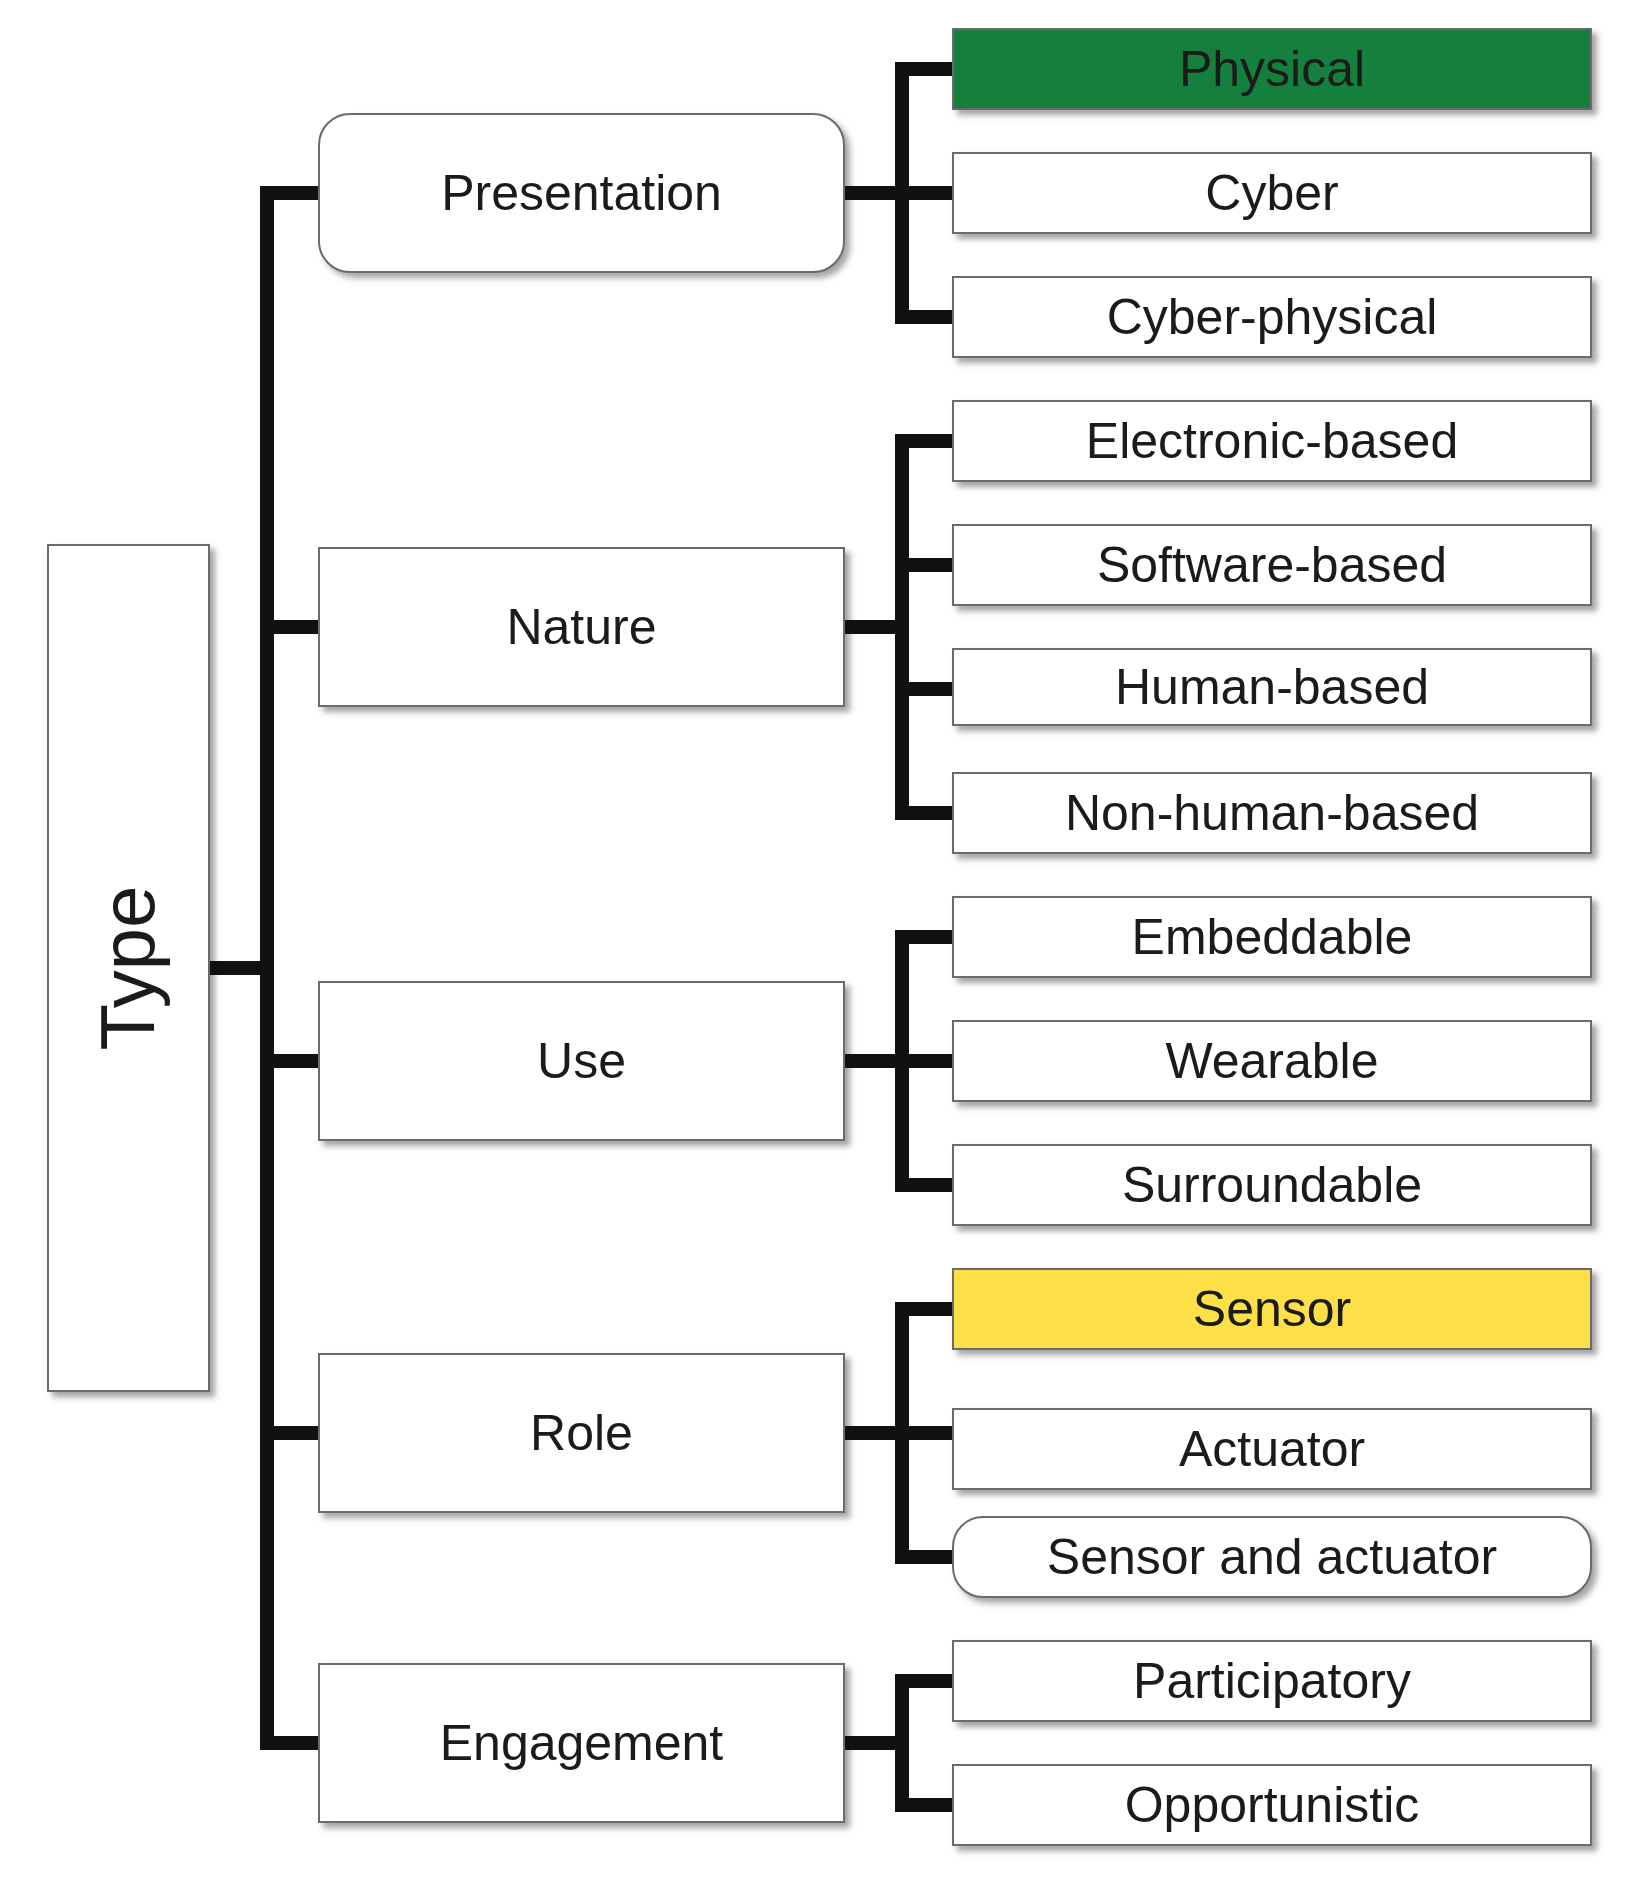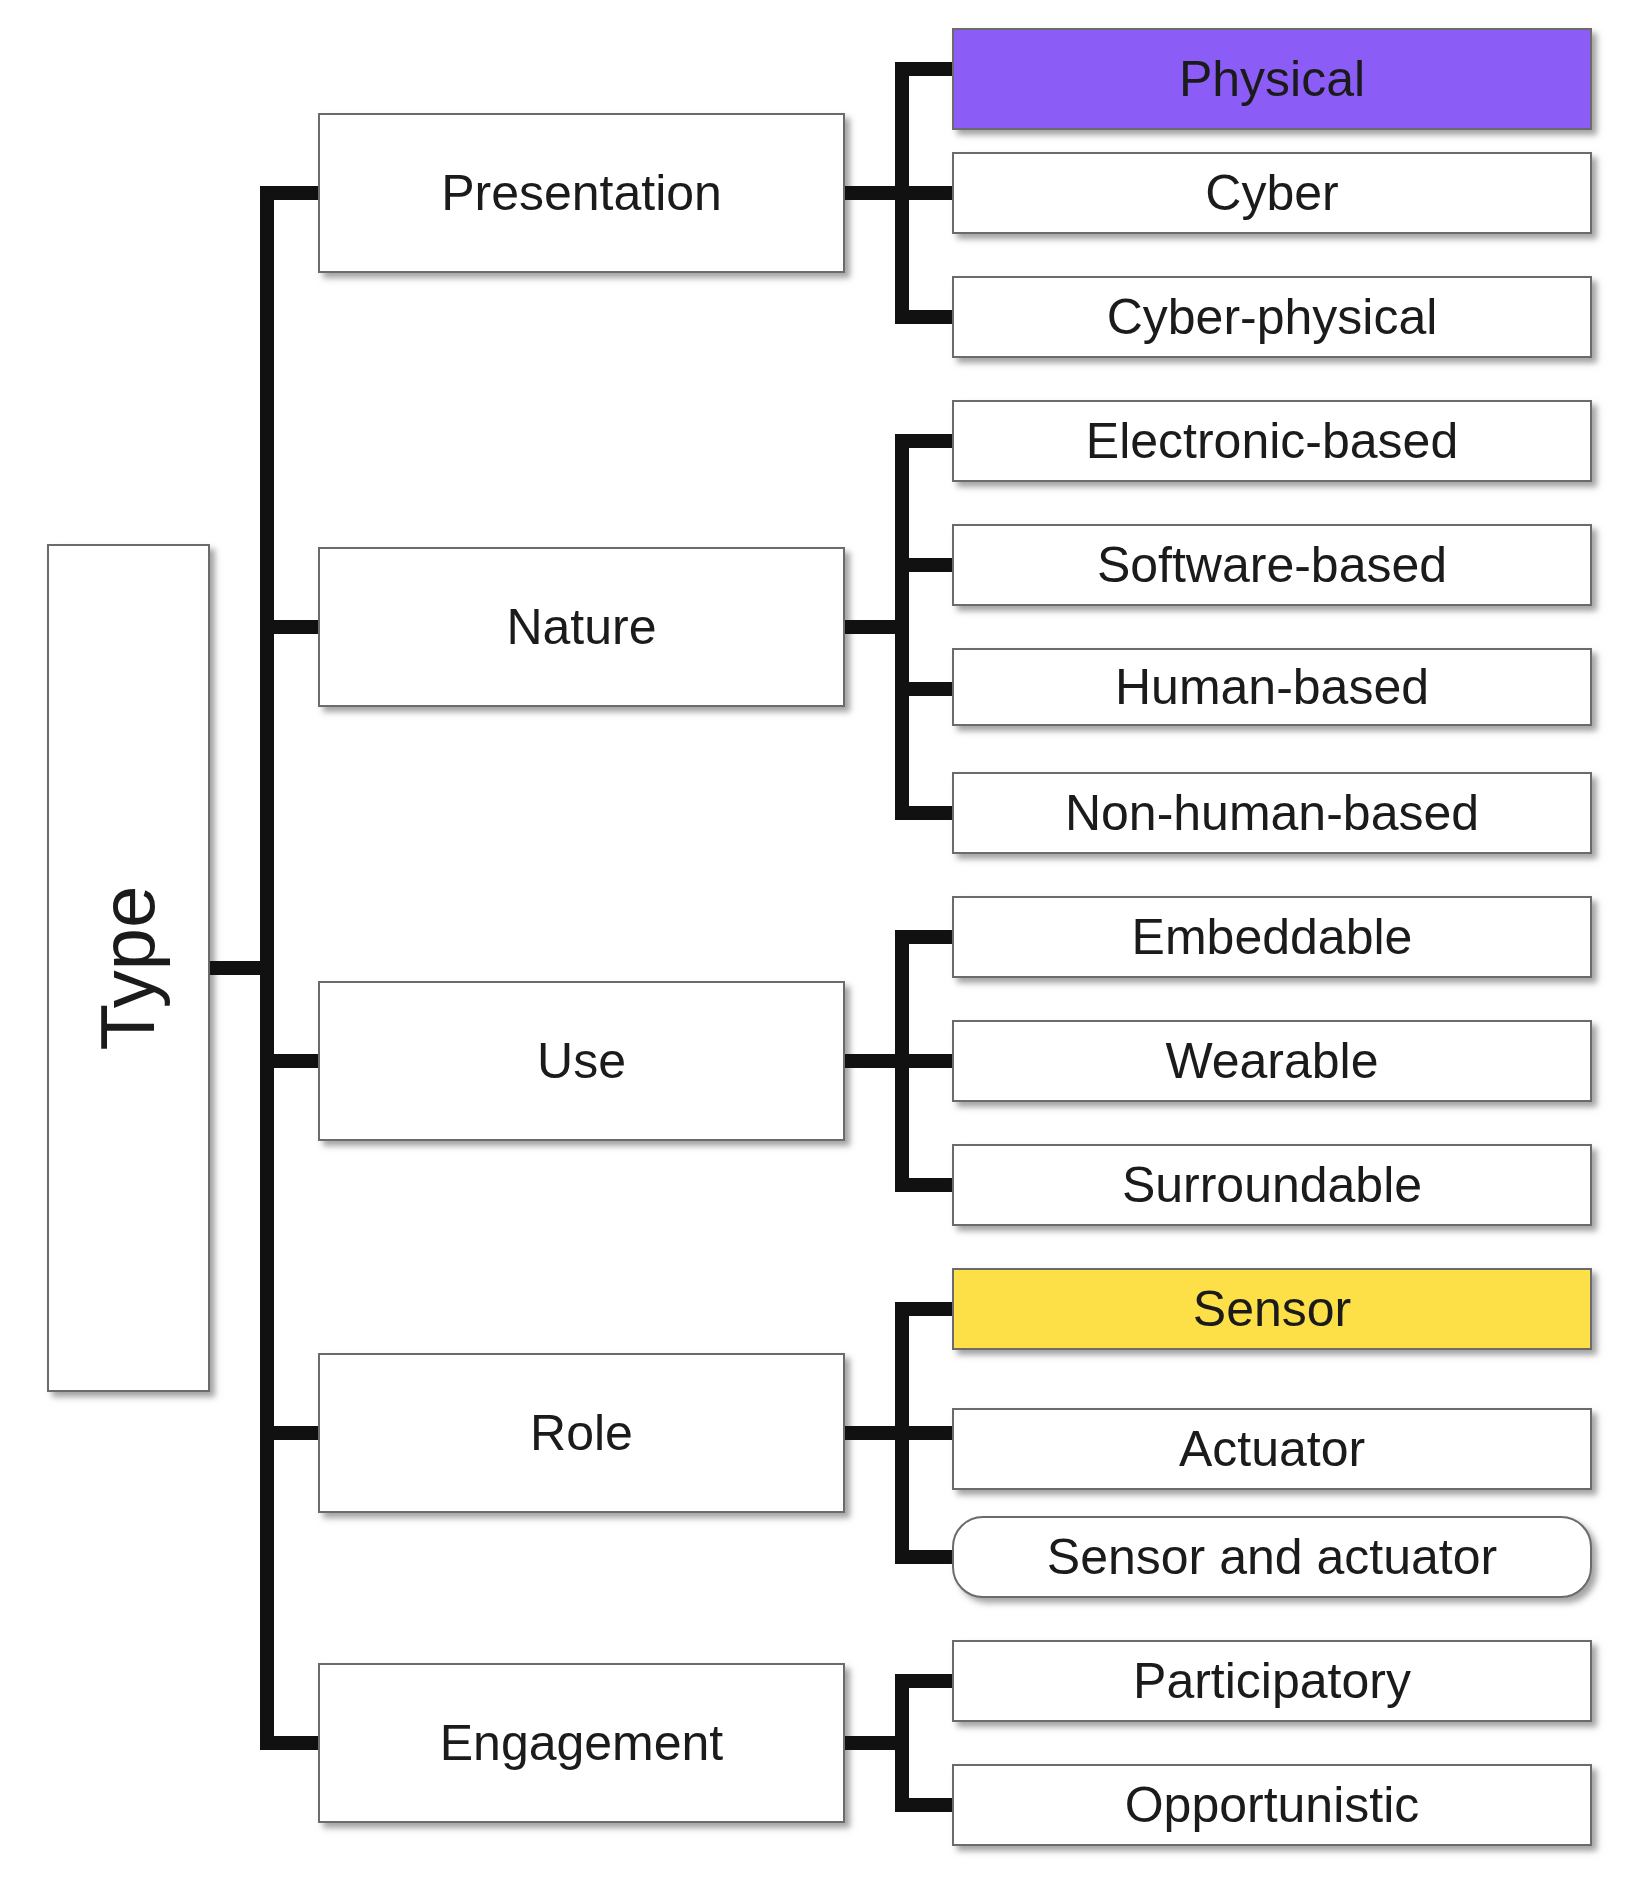--- a/index.html
+++ b/index.html
@@ -40,25 +40,25 @@
 <body>
 
 <div class="canvas" id="stage">
   <div class="box root-box" style="left: 47px; top: 544px; width: 163px; height: 848px; border-color: rgb(107, 107, 107); background: rgb(255, 255, 255); color: rgb(27, 27, 27);">
     <span class="vlabel">Type</span>
   </div>
 
 <div class="line" style="left: 260px; top: 186px; width: 14px; height: 1564px; background: rgb(17, 17, 17);"></div>
     <div class="line" style="left: 210px; top: 961px; width: 64px; height: 14px; background: rgb(17, 17, 17);"></div>
     <div class="line" style="left: 260px; top: 186px; width: 58px; height: 14px; background: rgb(17, 17, 17);"></div>
-    <div class="box cat-box" style="left: 318px; top: 113px; width: 527px; height: 160px; border-color: rgb(107, 107, 107); background: rgb(255, 255, 255); color: rgb(27, 27, 27);">Presentation</div>
+    <div class="box cat-box" style="left: 318px; top: 113px; width: 527px; height: 160px; border-color: rgb(107, 107, 107); background: rgb(255, 255, 255); color: rgb(27, 27, 27); border-radius: 32px;">Presentation</div>
     <div class="line" style="left: 845px; top: 186px; width: 64px; height: 14px; background: rgb(17, 17, 17);"></div>
     <div class="line" style="left: 895px; top: 62px; width: 14px; height: 262px; background: rgb(17, 17, 17);"></div>
     <div class="line" style="left: 895px; top: 62px; width: 57px; height: 14px; background: rgb(17, 17, 17);"></div>
-    <div class="box leaf-box" style="left: 952px; top: 28px; width: 640px; height: 102px; border-color: rgb(107, 107, 107); background: #8b5cf6; color: rgb(27, 27, 27);">Physical</div>
+    <div class="box leaf-box" style="left: 952px; top: 28px; width: 640px; height: 82px; border-color: rgb(107, 107, 107); background: #15803d; color: rgb(27, 27, 27);">Physical</div>
     <div class="line" style="left: 895px; top: 186px; width: 57px; height: 14px; background: rgb(17, 17, 17);"></div>
     <div class="box leaf-box" style="left: 952px; top: 152px; width: 640px; height: 82px; border-color: rgb(107, 107, 107); background: rgb(255, 255, 255); color: rgb(27, 27, 27);">Cyber</div>
     <div class="line" style="left: 895px; top: 310px; width: 57px; height: 14px; background: rgb(17, 17, 17);"></div>
     <div class="box leaf-box" style="left: 952px; top: 276px; width: 640px; height: 82px; border-color: rgb(107, 107, 107); background: rgb(255, 255, 255); color: rgb(27, 27, 27);">Cyber-physical</div>
     <div class="line" style="left: 260px; top: 620px; width: 58px; height: 14px; background: rgb(17, 17, 17);"></div>
     <div class="box cat-box" style="left: 318px; top: 547px; width: 527px; height: 160px; border-color: rgb(107, 107, 107); background: rgb(255, 255, 255); color: rgb(27, 27, 27);">Nature</div>
     <div class="line" style="left: 845px; top: 620px; width: 64px; height: 14px; background: rgb(17, 17, 17);"></div>
     <div class="line" style="left: 895px; top: 434px; width: 14px; height: 386px; background: rgb(17, 17, 17);"></div>
     <div class="line" style="left: 895px; top: 434px; width: 57px; height: 14px; background: rgb(17, 17, 17);"></div>
     <div class="box leaf-box" style="left: 952px; top: 400px; width: 640px; height: 82px; border-color: rgb(107, 107, 107); background: rgb(255, 255, 255); color: rgb(27, 27, 27);">Electronic-based</div>

